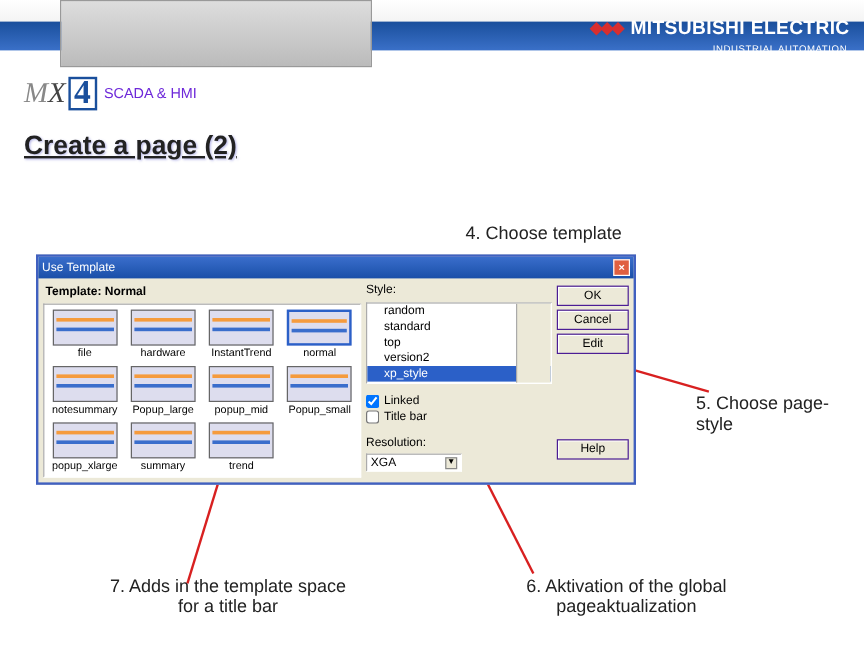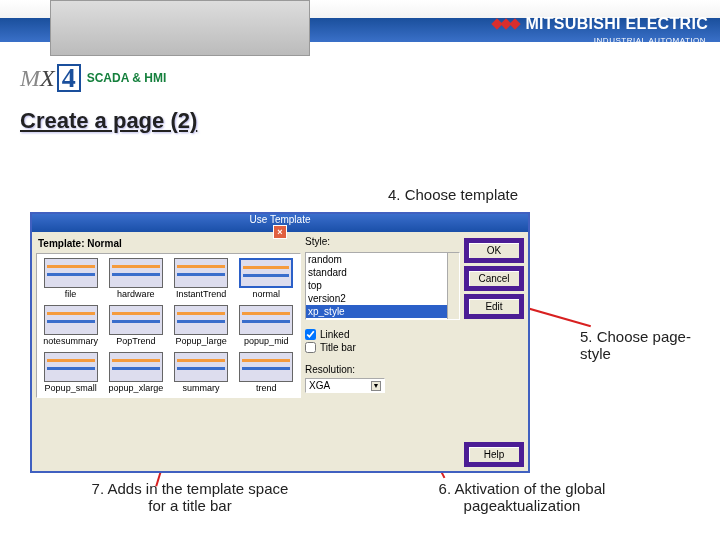--- a/index.html
+++ b/index.html
@@ -12,60 +12,60 @@
   .brand-diamonds { display: grid; grid-template-columns: 8px 8px 8px; gap: 1px; }
   .brand-diamonds span { width: 8px; height: 8px; background: #d82e2e; transform: rotate(45deg); }
   .brand-text { font-weight: bold; font-size: 16px; letter-spacing: 0.3px; }
   .brand-sub { position: absolute; top: 36px; right: 14px; font-size: 8px; color: #fff; letter-spacing: 0.5px; }
   
   .sub-band { display: flex; align-items: center; gap: 6px; margin-top: 4px; padding-left: 20px; }
   .mx4 { display: flex; align-items: center; font-family: Georgia, serif; }
   .mx4 .m { font-size: 24px; color: #888; font-style: italic; }
   .mx4 .x { font-size: 24px; color: #444; font-style: italic; }
   .mx4 .four { font-size: 28px; color: #1a4f9c; font-weight: bold; border: 2px solid #1a4f9c; padding: 0 3px; margin-left: 2px; display:inline-block; line-height:24px;}
-  .sub-text { font-size: 12px; font-weight: bold; color: #15803d; }
+  .sub-text { font-size: 12px; font-weight: normal; color: #6d28d9; }
   
   .slide-title { margin: 16px 0 0 20px; font-size: 22px; color: #222; font-weight: bold; text-decoration: underline; text-shadow: 1px 1px 2px rgba(80,80,200,0.4); }
   
   .note { position: absolute; font-size: 15px; color: #222; }
   .note4 { top: 186px; left: 388px; }
   .note5 { top: 328px; left: 580px; width: 120px; }
   .note6 { top: 480px; left: 412px; width: 220px; text-align: center; }
   .note7 { top: 480px; left: 90px; width: 200px; text-align: center; }
   
   
   .dialog { position: absolute; top: 212px; left: 30px; width: 500px; border: 2px solid #4060c0; background: #ece9d8; font-size: 10px; font-family: Tahoma, sans-serif; color: #000; }
-  .dlg-title { height: 18px; background: linear-gradient(#3a6ecc, #1a4fa8); display: flex; align-items: center; justify-content: space-between; padding: 0 3px; color:#fff; font-size:10px;flex-direction:column;}
+  .dlg-title { height: 18px; background: linear-gradient(#3a6ecc, #1a4fa8); display: flex; align-items: center; justify-content: space-between; padding: 0 3px; color:#fff; font-size:10px;}
   .dlg-close { width: 14px; height: 14px; background: #e06040; border:1px solid #fff; color:#fff; text-align:center; line-height:12px; font-size:9px; font-weight:bold;}
   .dlg-body { display: flex; padding: 4px; gap: 4px; }
   .dlg-left { flex: 1; }
   .tpl-label { font-size: 10px; margin: 2px 0 4px 2px; font-weight: bold; }
   .tpl-grid { display: grid; grid-template-columns: repeat(4, 1fr); gap: 2px; border: 1px inset #fff; background:#fff; padding:2px;}
   .tpl-cell { display: flex; flex-direction: column; align-items: center; gap: 1px; padding:2px;justify-content:flex-end;}
   .thumb { width: 54px; height: 30px; border: 1px solid #666; background: #dde; position: relative; overflow:hidden;}
   .thumb.sel { border: 2px solid #2b60c8; }
   .thumb-bar { position:absolute; left:2px; right:2px; height:3px; background:#f59b3d;}
   .tpl-name { font-size: 9px; }
   
   .dlg-right { width: 155px; display: flex; flex-direction: column; gap: 3px; }
   .style-label { font-size: 10px; margin-bottom: 2px; }
   .style-list { border: 1px inset #fff; background: #fff; height: 68px; overflow: hidden; font-size: 10px; position:relative;}
-  .style-list div { padding: 0 2px; line-height: 13px; }
+  .style-list div { padding: 0 14px; line-height: 13px; }
   .style-list .sel { background: #2b60c8; color: #fff; }
   .style-scroll { position:absolute; right:0; top:0; width:12px; bottom:0; background:#ece9d8; border-left:1px solid #aaa;}
   .checks { margin-top: 6px; display:flex; flex-direction:column; gap:2px;}
   .chk { display: flex; align-items: center; gap: 4px; font-size: 10px; }
   .chk input { width:11px; height:11px; }
   .res-label { margin-top: 8px; font-size:10px;}
   .res-sel { border: 1px inset #fff; background: #fff; padding: 1px 3px; display: flex; justify-content: space-between; align-items: center; width: 80px; font-size:10px;}
   .res-sel .arrow { width:10px; height:10px; background:#ece9d8; border:1px solid #888; font-size:7px; text-align:center; line-height:8px;}
   
   .dlg-btns { width: 60px; display:flex; flex-direction:column; gap:3px; padding-top:2px;}
-  .dlg-btn { border: 5px solid #4c1d95; background: #ece9d8; padding: 2px 0; text-align: center; font-size: 10px; box-shadow: inset 1px 1px 0 #fff;}
-  .dlg-btn.help { margin-top: 120px; }
+  .dlg-btn { border: 1px solid #4c1d95; background: #ece9d8; padding: 2px 0; text-align: center; font-size: 10px; box-shadow: inset 1px 1px 0 #fff;}
+  .dlg-btn.help { margin-top: 68px; }
   
   
   .arrow-line { position: absolute; background: #d82020; }
   .arrow-head { position:absolute; width:0; height:0; }
   .a5 { top: 295px; left: 485px; width: 110px; height: 2px; transform: rotate(16deg); transform-origin: left;}
   .a5h { top:292px; left:480px; border-right:8px solid #d82020; border-top:4px solid transparent; border-bottom:4px solid transparent;}
   .a6 { top: 370px; left: 390px; width: 120px; height: 2px; transform: rotate(63deg); transform-origin: left;}
   .a6h { top:366px; left:386px; border-right:8px solid #d82020; border-top:4px solid transparent; border-bottom:4px solid transparent; transform:rotate(63deg);}
   .a7 { top: 270px; left: 222px; width: 225px; height: 2px; transform: rotate(107deg); transform-origin: left;}
   .a7h { top:265px; left:216px; border-right:8px solid #d82020; border-top:4px solid transparent; border-bottom:4px solid transparent; transform:rotate(107deg);}
@@ -146,27 +146,20 @@
               <div class="thumb-bar" style="top: 14px; background: rgb(58, 110, 204);"></div>
             </div>
             <div class="tpl-name">normal</div>
           </div>
           <div class="tpl-cell">
             <div class="thumb">
               <div class="thumb-bar" style="top: 6px;"></div>
               <div class="thumb-bar" style="top: 14px; background: rgb(58, 110, 204);"></div>
             </div>
             <div class="tpl-name">notesummary</div>
-          </div>
-          <div class="tpl-cell">
-            <div class="thumb">
-              <div class="thumb-bar" style="top: 6px;"></div>
-              <div class="thumb-bar" style="top: 14px; background: rgb(58, 110, 204);"></div>
-            </div>
-            <div class="tpl-name">PopTrend</div>
           </div>
           <div class="tpl-cell">
             <div class="thumb">
               <div class="thumb-bar" style="top: 6px;"></div>
               <div class="thumb-bar" style="top: 14px; background: rgb(58, 110, 204);"></div>
             </div>
             <div class="tpl-name">Popup_large</div>
           </div>
           <div class="tpl-cell">
             <div class="thumb">

